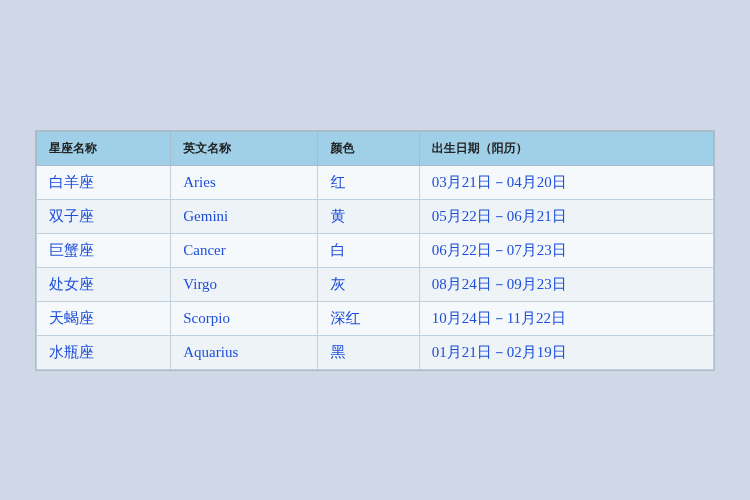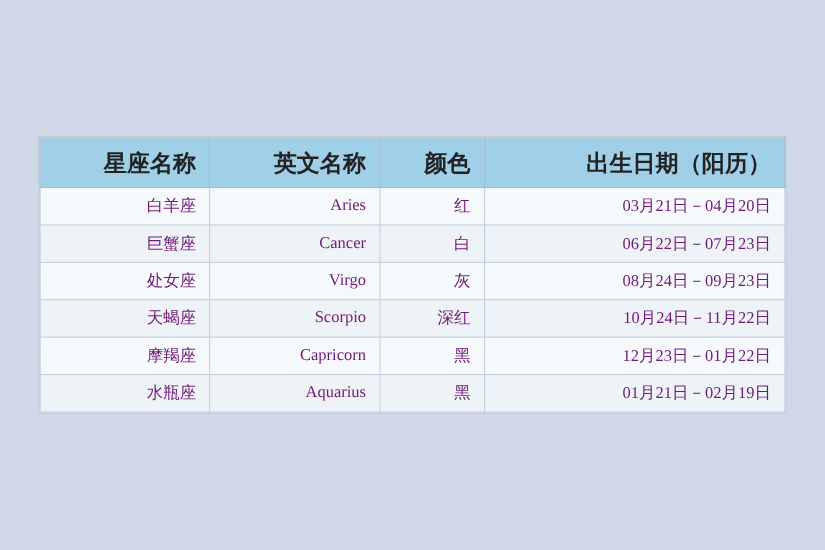--- a/index.html
+++ b/index.html
@@ -24,37 +24,37 @@
     table {
       width: 100%;
       border-collapse: collapse;
     }
     thead tr {
       background-color: #9fd0e8;
     }
     thead th {
       border: 1px solid #aabbcc;
       padding: 8px 12px;
-      font-size: 21px;
+      font-size: 12px;
       font-weight: bold;
       color: #222;
-      text-align: right;
+      text-align: left;
     }
     tbody tr {
       background-color: #f5f9fc;
     }
     tbody tr:nth-child(even) {
       background-color: #eef3f8;
     }
     tbody td {
       border: 1px solid #c0d0dd;
       padding: 7px 12px;
       font-size: 15px;
-      color: #701a75;
-      text-align: right;
+      color: #1d4ed8;
+      text-align: left;
     }
   </style>
 </head>
 <body>
 
 <div class="table-container">
   <table>
     <thead>
       <tr>
         <th>星座名称</th>
@@ -64,44 +64,44 @@
       </tr>
     </thead>
     <tbody id="table-body">
     <tr>
           <td>白羊座</td>
           <td>Aries</td>
           <td>红</td>
           <td>03月21日－04月20日</td>
         </tr>
         <tr>
+          <td>双子座</td>
+          <td>Gemini</td>
+          <td>黄</td>
+          <td>05月22日－06月21日</td>
+        </tr>
+        <tr>
           <td>巨蟹座</td>
           <td>Cancer</td>
           <td>白</td>
           <td>06月22日－07月23日</td>
         </tr>
         <tr>
           <td>处女座</td>
           <td>Virgo</td>
           <td>灰</td>
           <td>08月24日－09月23日</td>
         </tr>
         <tr>
           <td>天蝎座</td>
           <td>Scorpio</td>
           <td>深红</td>
           <td>10月24日－11月22日</td>
         </tr>
         <tr>
-          <td>摩羯座</td>
-          <td>Capricorn</td>
-          <td>黑</td>
-          <td>12月23日－01月22日</td>
-        </tr>
-        <tr>
           <td>水瓶座</td>
           <td>Aquarius</td>
           <td>黑</td>
           <td>01月21日－02月19日</td>
         </tr>
       </tbody>
   </table>
 </div>
 
 </body></html>

